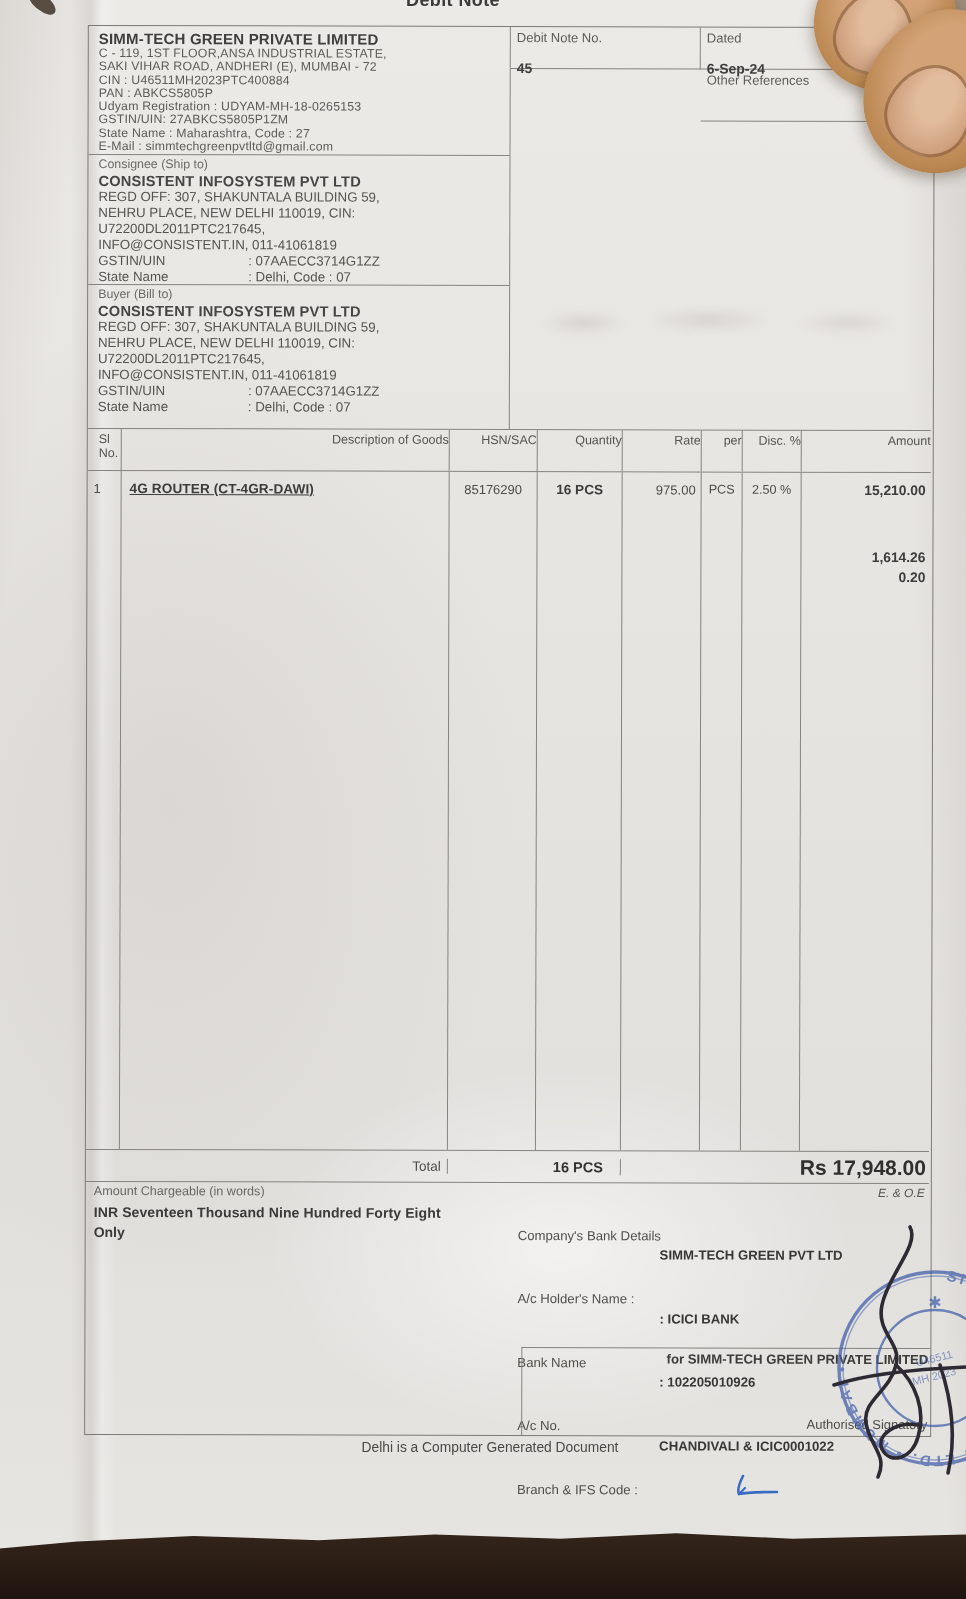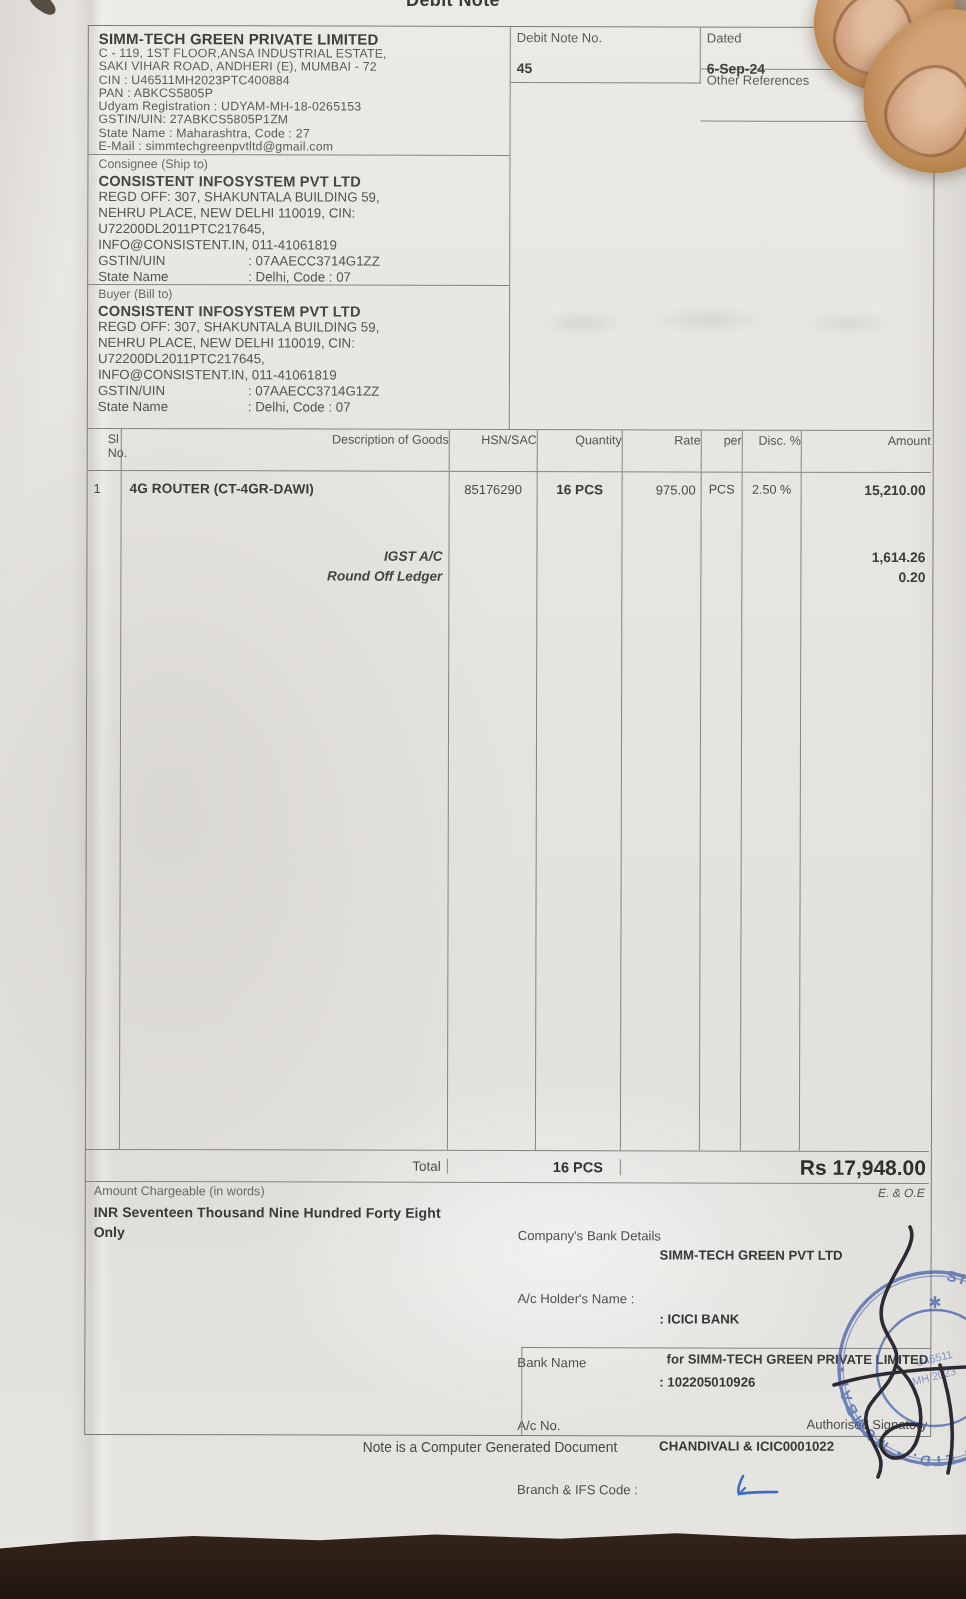--- a/index.html
+++ b/index.html
@@ -38,40 +38,40 @@
   .party.consignee{height:130px;border-bottom:1.4px solid #85847f;}
   .party.buyer{height:143px;}
   .party .lbl{font-size:12.4px;color:#6b6a66;}
   .party .nm{font-weight:bold;font-size:14.6px;color:#454543;margin-top:2px;letter-spacing:.2px;}
   .party .ln{font-size:13.3px;line-height:16px;color:#55544ف1;color:#555451;white-space:nowrap;}
   .kv{display:flex;font-size:13.3px;line-height:16px;color:#555451;}
   .kv .k{width:150px;flex:none;}
 
   .rightpane{position:absolute;left:422px;top:0;width:423px;height:402px;}
   .rcell{position:absolute;padding:3px 6px;}
-  .c-dn{left:0;top:0;width:190px;height:56px;border-right:1.4px solid #85847f;border-bottom:1.4px solid #85847f;}
+  .c-dn{left:0;top:0;width:190px;height:42px;border-right:1.4px solid #85847f;border-bottom:1.4px solid #85847f;}
   .c-dated{left:190px;top:0;width:233px;height:42px;border-bottom:1.4px solid #85847f;}
   .c-oi{left:0;top:42px;width:190px;height:52px;border-right:1.4px solid #85847f;border-bottom:1.4px solid #85847f;}
   .c-or{left:190px;top:42px;width:233px;height:52px;border-bottom:1.4px solid #85847f;}
   .rcell .lbl{font-size:13px;color:#5d5c59;}
   .rcell .val{font-weight:bold;font-size:14px;color:#3e3e3c;margin-top:15px;}
   .c-oi .val{font-size:12.8px;letter-spacing:-.4px;white-space:nowrap;}
 
   
   .tbl{position:absolute;left:0;top:402px;width:843px;border-top:1.4px solid #85847f;}
   .grid{display:grid;grid-template-columns:34px 328px 88px 85px 79px 41px 59px 1fr;}
   .grid>div{border-right:1.4px solid #85847f;}
   .grid>div:last-child{border-right:none;}
   .thead{height:42px;border-bottom:1.4px solid #85847f;}
   .thead>div{font-size:12.5px;color:#55544f;text-align:right;padding-top:3px;}
-  .thead .slh{text-align:left;padding-left:20px;line-height:14px;}
+  .thead .slh{text-align:left;padding-left:11px;line-height:14px;}
   .tbody{height:678px;}
   .tbody .sl{font-size:13px;padding:10px 0 0 6px;color:#4c4c49;}
   .tbody .desc{padding-top:10px;}
-  .tbody .desc .d1{font-weight:bold;font-size:13.6px;color:#3c3c3a;padding-left:8px;letter-spacing:.1px;}
+  .tbody .desc .d1{font-weight:bold;font-size:13.6px;color:#3c3c3a;padding-left:8px;letter-spacing:.1px;text-decoration:underline;}
   .charges{margin-top:50px;text-align:right;padding-right:6px;font-style:italic;font-weight:bold;font-size:13.6px;line-height:20px;color:#44443ف2;color:#444442;}
   .tbody .hsn{font-size:13px;text-align:center;padding-top:10px;color:#4c4c49;}
   .tbody .qty{font-weight:bold;font-size:13.6px;text-align:center;padding-top:10px;color:#3c3c3a;}
   .tbody .rate{font-size:13px;text-align:right;padding:10px 5px 0 0;color:#4c4c49;}
   .tbody .per{font-size:12.6px;text-align:center;padding-top:10px;color:#4c4c49;}
   .tbody .disc{font-size:12.6px;text-align:center;padding-top:10px;color:#4c4c49;}
   .tbody .amt{text-align:right;padding:10px 5px 0 0;}
   .tbody .amt .a1{font-weight:bold;font-size:13.8px;color:#3c3c3a;padding-left:12px;}
   .tbody .amt .ach{margin-top:50px;font-weight:bold;font-size:13.8px;line-height:20px;color:#3c3c3a;}
   .trow-total{height:33px;border-top:1.4px solid #85847f;border-bottom:1.4px solid #85847f;align-items:center;}
@@ -197,24 +197,20 @@
         <div>Rate</div>
         <div>per</div>
         <div>Disc. %</div>
         <div>Amount</div>
       </div>
 
       <div class="grid tbody">
         <div class="sl">1</div>
         <div class="desc">
           <div class="d1">4G ROUTER (CT-4GR-DAWI)</div>
-          <div class="charges">
-            <div>IGST A/C</div>
-            <div>Round Off Ledger</div>
-          </div>
         </div>
         <div class="hsn">85176290</div>
         <div class="qty">16 PCS</div>
         <div class="rate">975.00</div>
         <div class="per">PCS</div>
         <div class="disc">2.50 %</div>
         <div class="amt">
           <div class="a1">15,210.00</div>
           <div class="ach">
             <div>1,614.26</div>
@@ -259,21 +255,21 @@
         <span class="v">CHANDIVALI &amp; ICIC0001022</span>
       </div>
     </div>
 
     <div class="sigbox">
       <div class="for">for SIMM-TECH GREEN PRIVATE LIMITED</div>
       <div class="auth">Authorised Signatory</div>
     </div>
   </div>
 
-  <div class="footer">Note is a Computer Generated Document</div>
+  <div class="footer">Delhi is a Computer Generated Document</div>
 
   <svg class="stamp" viewBox="0 0 240 230">
     <defs>
       <path id="ringPath" d="M 140 22 A 88 88 0 1 1 139.9 22" fill="none"></path>
     </defs>
     <circle cx="140" cy="110" r="96" fill="none" stroke="#3f5caa" stroke-width="3.4"></circle>
     <circle cx="140" cy="110" r="92" fill="none" stroke="#3f5caa" stroke-width="1.4" opacity=".7"></circle>
     <circle cx="140" cy="110" r="58" fill="none" stroke="#3f5caa" stroke-width="2.4"></circle>
     <text fill="#3f5caa" font-size="15" font-weight="bold" letter-spacing="3" font-family="Liberation Sans, sans-serif">
       <textPath href="#ringPath" startOffset="2%">SIMM-TECH GREEN PVT. LTD. • MUMBAI •</textPath>

